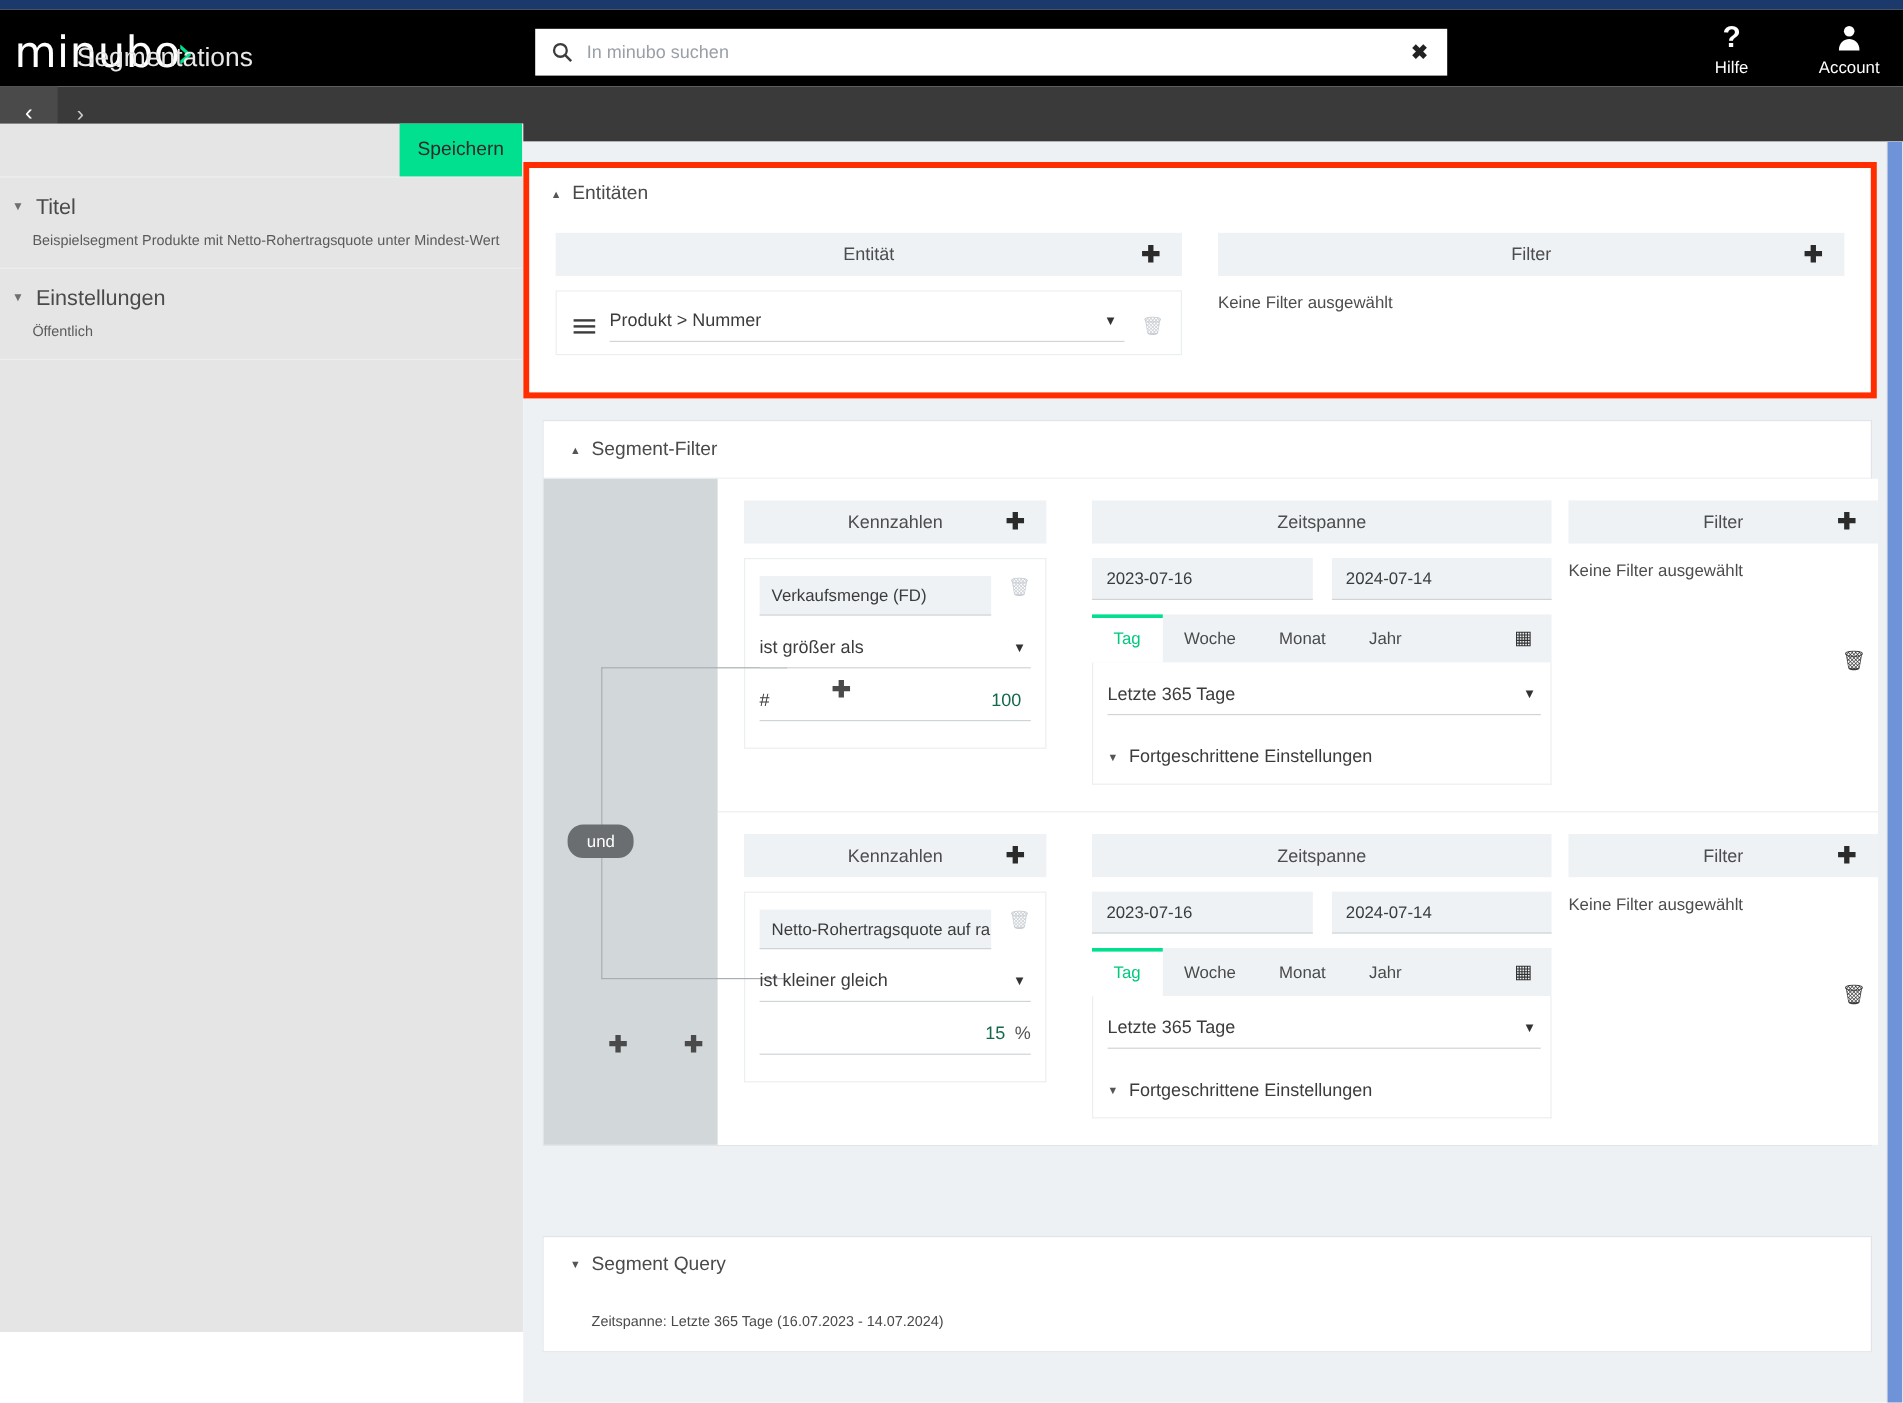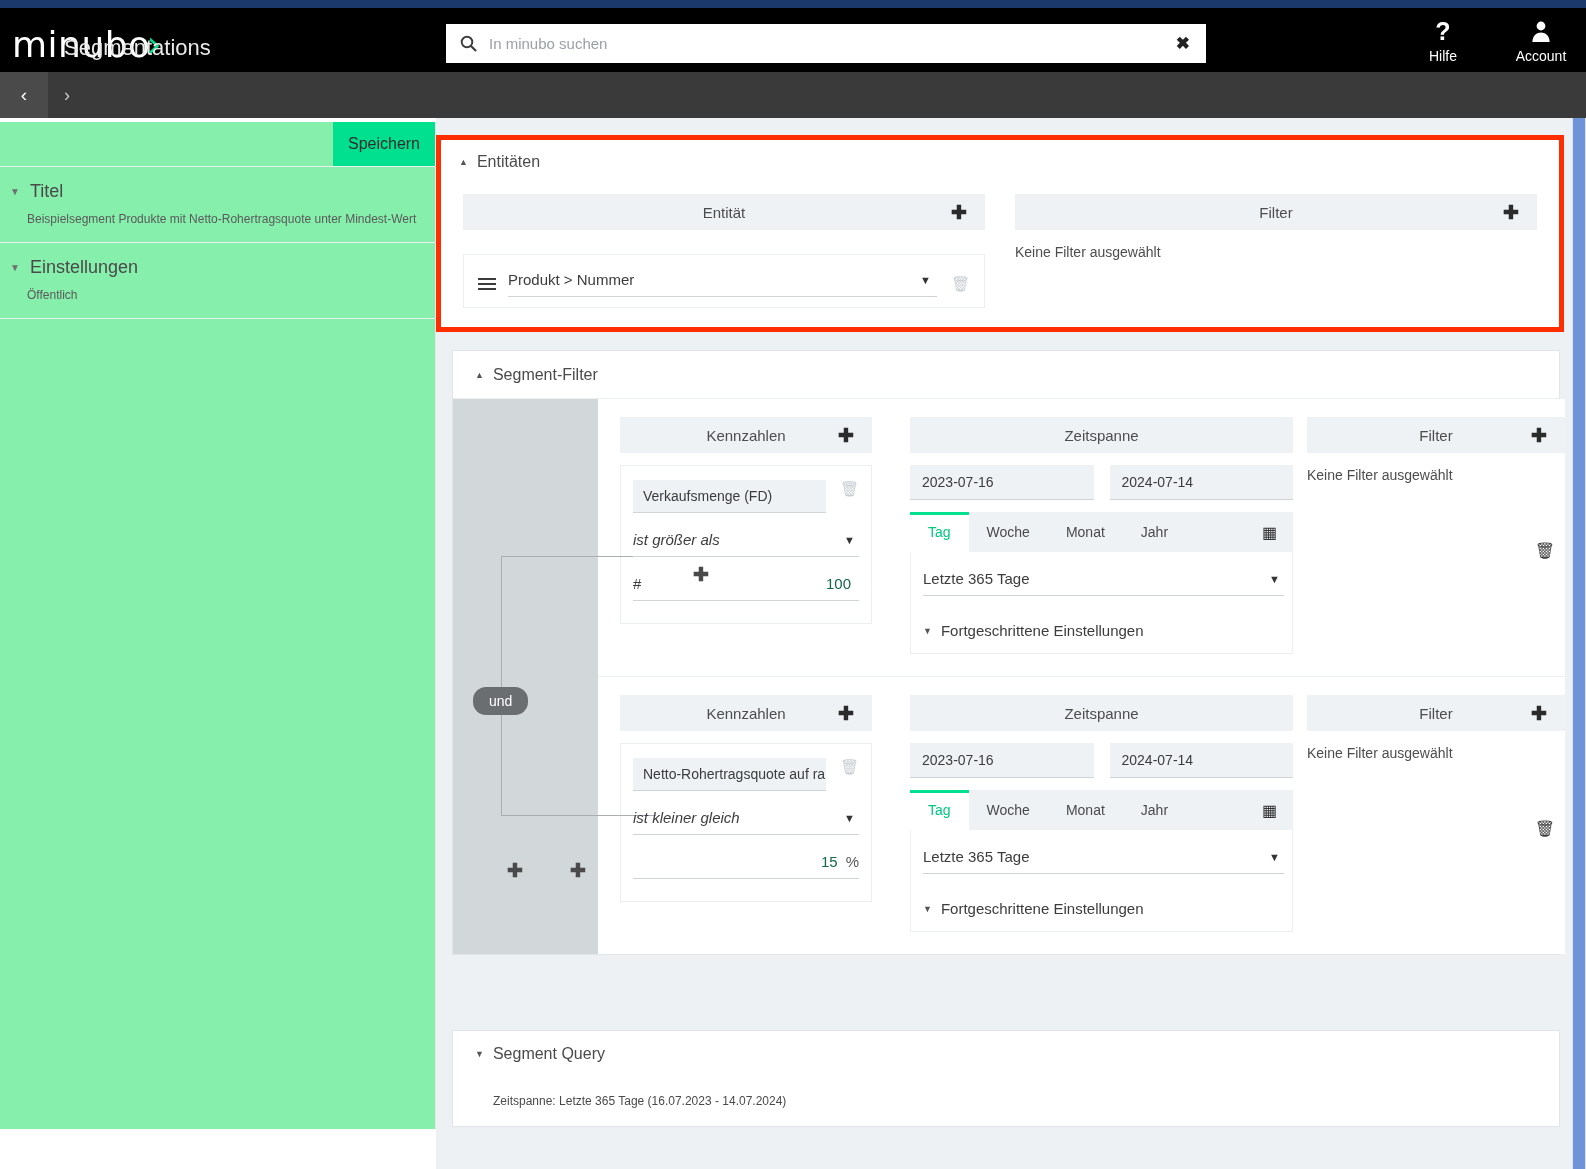--- a/index.html
+++ b/index.html
@@ -68,22 +68,22 @@
     display: flex; align-items: center; justify-content: center;
     color: #ffffff; font-size: 19px; cursor: pointer;
   }
   .crumbs { margin-left: 16px; display: flex; align-items: baseline; gap: 24px; flex-direction: column; }
   .crumbs .c1 { color: #e8e8e8; font-size: 22px; }
   .crumbs .sep { color: #cccccc; font-size: 18px; }
   .crumbs .c2 { color: #00e08f; font-size: 22px; }
 
   
   .left-panel {
-    position: absolute; left: 0; top: 122px; width: 436px; height: 1007px;
-    background: #86efac; border-right: 1px solid #e4e7ea;
+    position: absolute; left: 0; top: 103px; width: 436px; height: 1007px;
+    background: #e5e5e5; border-right: 1px solid #e4e7ea;
   }
   .save-row {
     height: 45px; border-bottom: 1px solid #eceff1;
     display: flex; justify-content: flex-end;
   }
   .save-btn {
     width: 102px; background: #00e08f; color: #2b2b2b;
     display: flex; align-items: center; justify-content: center;
     font-size: 16px; cursor: pointer;
   }
@@ -130,21 +130,21 @@
   .filt-col { width: 528px; margin-left: 30px; }
   .col-head {
     background: #eef2f5; height: 36px; display: flex; align-items: center;
     justify-content: center; position: relative;
   }
   .col-head .lbl { font-size: 15px; color: #4d4d4d; }
   .col-head .plus {
     position: absolute; right: 18px; font-size: 19px; color: #2b2b2b;
     font-weight: bold; cursor: pointer; line-height: 1;
   }
-  .ent-row-box { border: 1px solid #eceff1; margin-top: 24px; padding: 16px 14px 10px 14px; }
+  .ent-row-box { border: 1px solid #eceff1; margin-top: 12px; padding: 16px 14px 10px 14px; }
   .ent-row { display: flex; align-items: center; }
   .burger { width: 18px; margin-right: 12px; cursor: grab; }
   .burger span { display: block; height: 2px; background: #3c3c3c; margin: 3px 0; }
   .ent-select {
     flex: 1 1 auto; border-bottom: 1px solid #cfd4d8;
     display: flex; align-items: center; padding-bottom: 8px;
     position: relative;
   }
   .ent-select .val { font-size: 15px; color: #3c3c3c; }
   .ent-select .caret { position: absolute; right: 6px; font-size: 11px; color: #333; }
@@ -188,21 +188,21 @@
 
   .kz-box { border: 1px solid #eceff1; margin-top: 12px; padding: 14px 12px 22px 12px; }
   .kz-pill-row { display: flex; align-items: flex-start; }
   .kz-pill {
     flex: 1 1 auto; background: #eef2f5; border-bottom: 1px solid #cfd4d8;
     padding: 8px 10px; font-size: 14px; color: #3c3c3c;
     white-space: nowrap; overflow: hidden;
   }
   .kz-op {
     margin-top: 18px; border-bottom: 1px solid #cfd4d8;
-    display: flex; align-items: center; padding-bottom: 8px; position: relative; font-style: italic;
+    display: flex; align-items: center; padding-bottom: 8px; position: relative;
   }
   .kz-op .val { font-size: 15px; color: #3c3c3c; }
   .kz-op .caret { position: absolute; right: 4px; font-size: 11px; color: #333; }
   .kz-num {
     margin-top: 18px; border-bottom: 1px solid #cfd4d8;
     display: flex; align-items: center; padding-bottom: 8px;
   }
   .kz-num .unit-left { font-size: 15px; color: #3c3c3c; }
   .kz-num .spacer { flex: 1 1 auto; }
   .kz-num .num { font-size: 15px; color: #13674c; }

